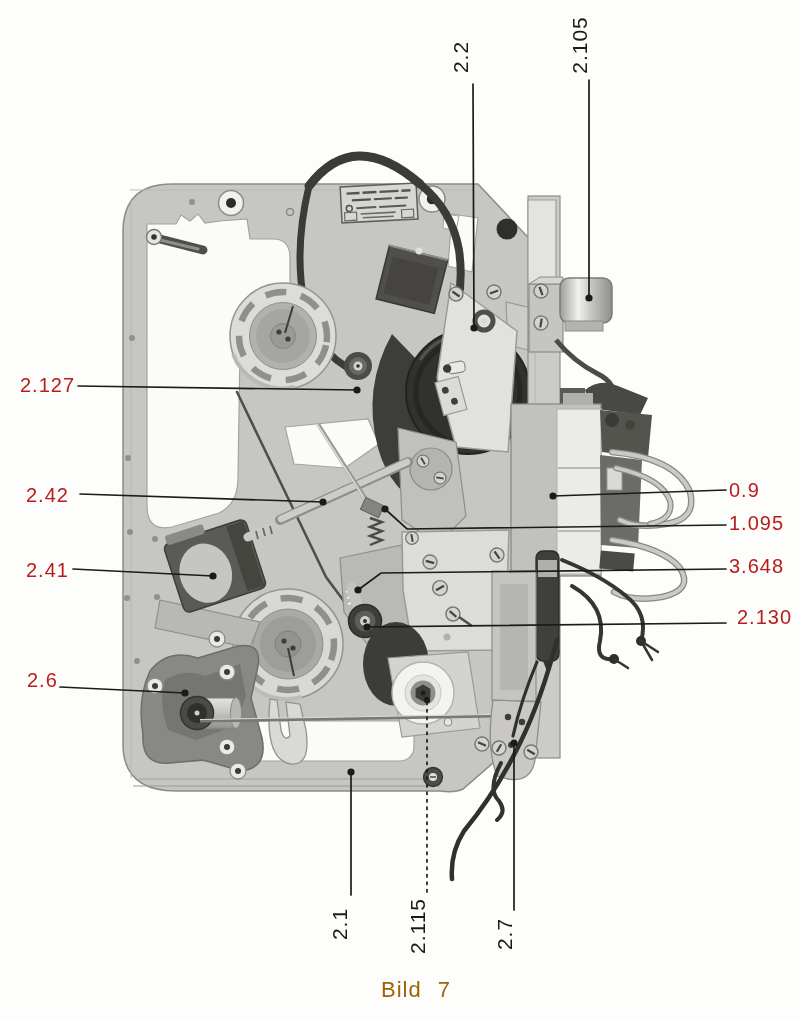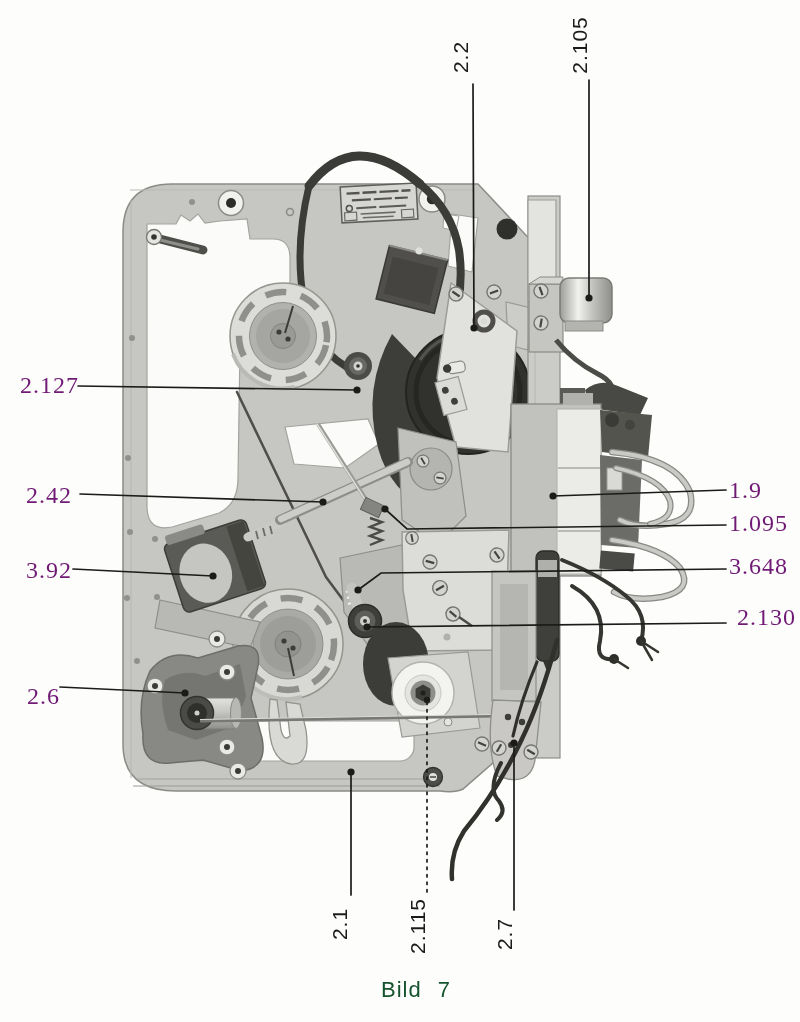--- a/index.html
+++ b/index.html
@@ -1,23 +1,23 @@
 <!DOCTYPE html>
 <html><head>
 <meta charset="utf-8">
 <style>
   html,body{margin:0;padding:0;background:#ffffff;}
   .page{position:relative;width:800px;height:1022px;background:#fdfdfb;overflow:hidden;
         font-family:"Liberation Sans",sans-serif;}
   svg{position:absolute;left:0;top:0;}
-  .lbl{position:absolute;color:#701a75;font-size:24px;line-height:22px;letter-spacing:1px;white-space:nowrap;font-family:Liberation Serif, serif;}
+  .lbl{position:absolute;color:#b91c1c;font-size:20px;line-height:22px;letter-spacing:1px;white-space:nowrap;}
   .vanchor{position:absolute;width:0;height:0;}
   .vanchor span{position:absolute;display:block;color:#1b1b19;font-size:21px;line-height:22px;
         letter-spacing:1px;white-space:nowrap;transform:translate(-50%,-50%) rotate(-90deg);}
-  .caption{position:absolute;color:#14532d;font-size:22px;letter-spacing:1px;word-spacing:9px;white-space:nowrap;}
+  .caption{position:absolute;color:#a16207;font-size:22px;letter-spacing:1px;word-spacing:9px;white-space:nowrap;}
 </style>
 </head>
 <body>
 
 <div class="page">
 
 <svg width="800" height="1022" viewBox="0 0 800 1022">
   <defs>
     <linearGradient id="cylGrad" x1="0" y1="0" x2="0" y2="1">
       <stop offset="0" stop-color="#e2e2de"></stop>
@@ -353,24 +353,24 @@
 
 <div class="vanchor" style="left:461px;top:57px;">
       <span>2.2</span>
     </div>
 <div class="vanchor" style="left:580px;top:45px;">
       <span>2.105</span>
     </div>
 
 <div class="lbl" style="left:20px;top:374px;">2.127</div>
 <div class="lbl" style="left:26px;top:484px;">2.42</div>
-<div class="lbl" style="left:26px;top:559px;">3.92</div>
-<div class="lbl" style="left:27px;top:685px;">2.6</div>
-
-<div class="lbl" style="left:729px;top:479px;">1.9</div>
+<div class="lbl" style="left:26px;top:559px;">2.41</div>
+<div class="lbl" style="left:27px;top:669px;">2.6</div>
+
+<div class="lbl" style="left:729px;top:479px;">0.9</div>
 <div class="lbl" style="left:729px;top:512px;">1.095</div>
 <div class="lbl" style="left:729px;top:555px;">3.648</div>
 <div class="lbl" style="left:737px;top:606px;">2.130</div>
 
 <div class="vanchor" style="left:340px;top:924px;">
       <span>2.1</span>
     </div>
 <div class="vanchor" style="left:418px;top:926px;">
       <span>2.115</span>
     </div>

